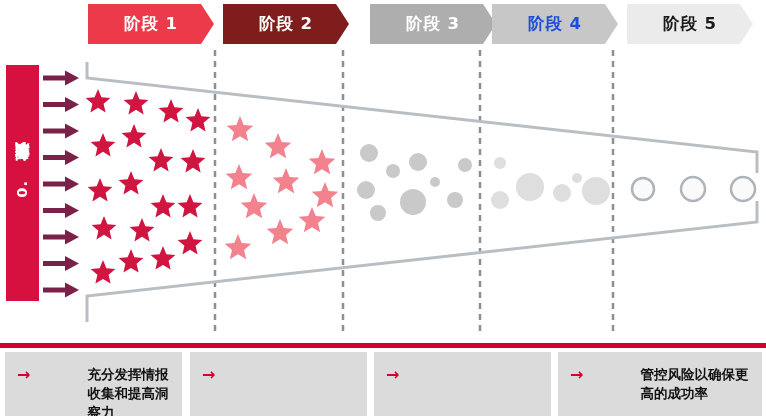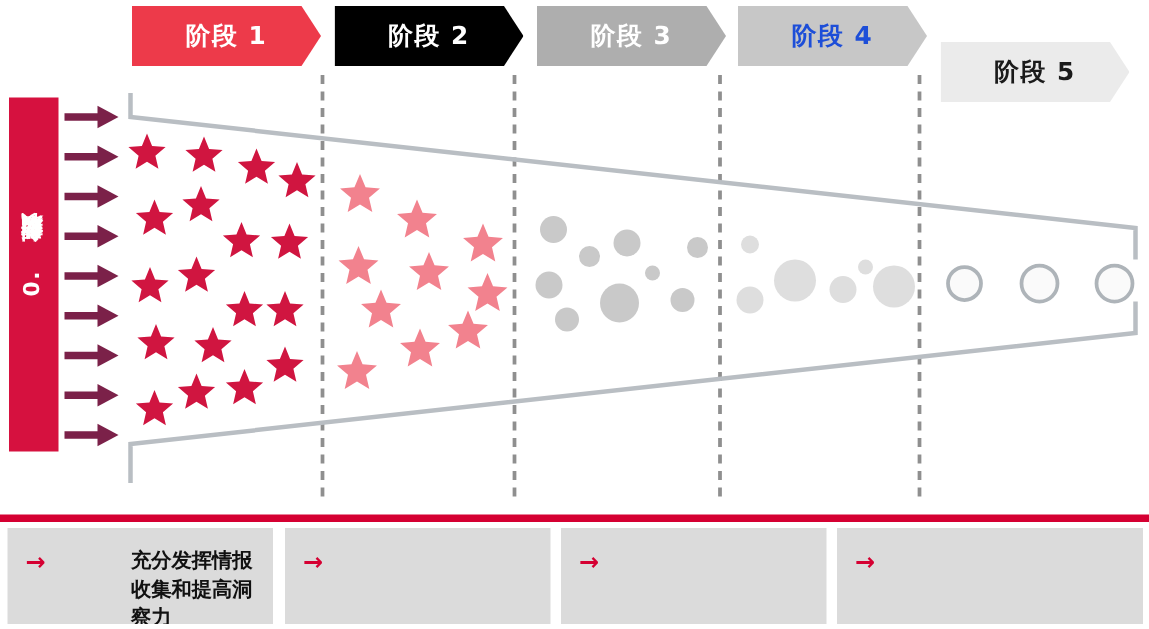--- a/index.html
+++ b/index.html
@@ -11,21 +11,21 @@
 
   
   .chevron{
     position:absolute;top:4px;height:40px;width:126px;
     display:flex;align-items:center;justify-content:center;
     font-size:16.5px;font-weight:bold;letter-spacing:1px;
     clip-path:polygon(0 0, calc(100% - 13px) 0, 100% 50%, calc(100% - 13px) 100%, 0 100%);
   }
   .chevron.c1{left:88px;}
   .chevron.c2{left:223px;}
-  .chevron.c3{left:358px;}
+  .chevron.c3{left:370px;}
   .chevron.c4{left:492px;}
   .chevron.c5{left:627px;}
 
   
   .front-bar{
     position:absolute;left:6px;top:65px;width:33px;height:236px;
     display:flex;align-items:center;justify-content:center;
   }
   .vtext{
     writing-mode:vertical-rl;transform:rotate(180deg);
@@ -137,24 +137,24 @@
       </g>
     <g id="s5-circles">
         <circle cx="643" cy="189" r="11" fill="#FAFAFA" stroke="#AEB4B9" stroke-width="2.5"></circle>
         <circle cx="693" cy="189" r="12" fill="#FAFAFA" stroke="#AEB4B9" stroke-width="2.5"></circle>
         <circle cx="743" cy="189" r="12" fill="#FAFAFA" stroke="#AEB4B9" stroke-width="2.5"></circle>
       </g>
   </svg>
 
   <div class="stage-row">
     <div class="chevron c1" style="background: rgb(237, 58, 74); color: rgb(255, 255, 255);">阶段 1</div>
-    <div class="chevron c2" style="background: #000000; color: rgb(255, 255, 255);">阶段 2</div>
+    <div class="chevron c2" style="background: #7f1d1d; color: rgb(255, 255, 255);">阶段 2</div>
     <div class="chevron c3" style="background: rgb(174, 174, 174); color: rgb(255, 255, 255);">阶段 3</div>
     <div class="chevron c4" style="background: rgb(199, 199, 199); color: #1d4ed8;">阶段 4</div>
-    <div class="chevron c5" style="background: rgb(235, 235, 235); color: rgb(26, 26, 26); margin-top: 24px;">阶段 5</div>
+    <div class="chevron c5" style="background: rgb(235, 235, 235); color: rgb(26, 26, 26);">阶段 5</div>
   </div>
 
   <div class="front-bar" style="background: rgb(214, 17, 63); color: rgb(255, 255, 255);">
     <span class="vtext">0. 创新前端加载</span>
   </div>
 
   <div class="red-line" style="background: rgb(213, 0, 50);"></div>
 
   <div>
     <div class="benefit b1">
@@ -162,16 +162,17 @@
       <span class="btext">充分发挥情报收集和提高洞察力</span>
     </div>
     <div class="benefit b2">
       <span class="barrow" style="color: rgb(213, 0, 50);">→</span>
     </div>
     <div class="benefit b3">
       <span class="barrow" style="color: rgb(213, 0, 50);">→</span>
     </div>
     <div class="benefit b4">
       <span class="barrow" style="color: rgb(213, 0, 50);">→</span>
+      <span class="btext">管控风险以确保更高的成功率</span>
     </div>
   </div>
 
 </div>
 
 </body></html>

